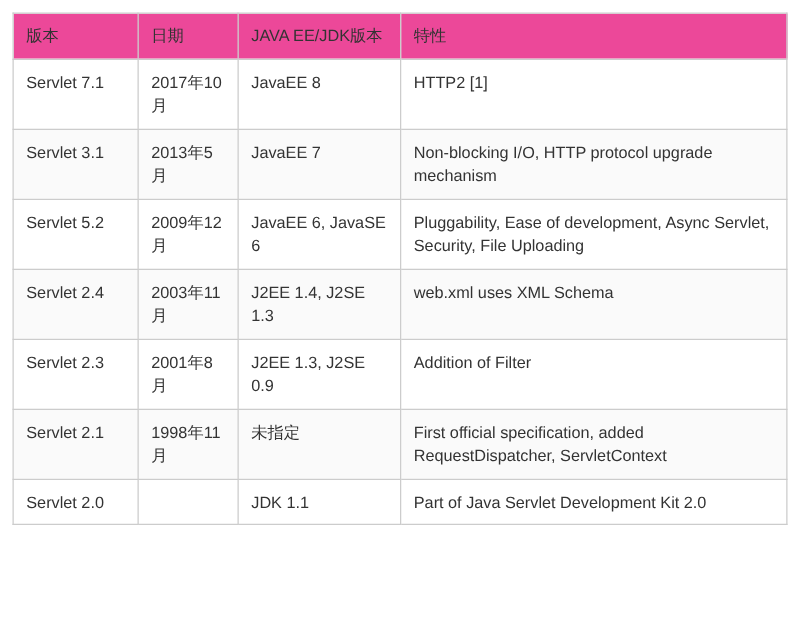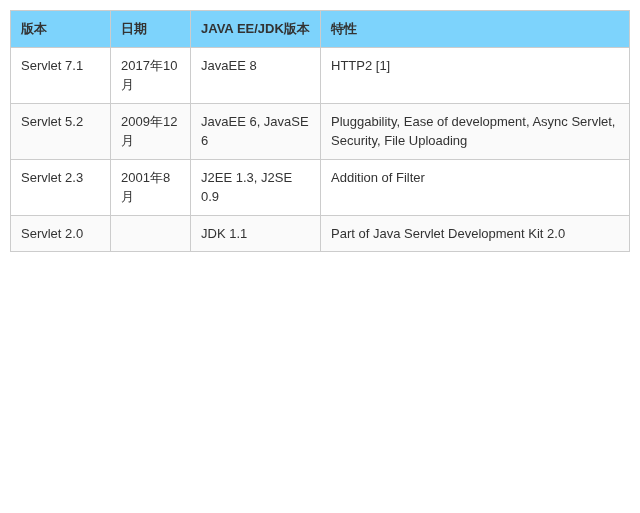--- a/index.html
+++ b/index.html
@@ -22,22 +22,22 @@
       border-collapse: collapse;
       border: 1px solid #ccc;
     }
     th, td {
       border: 1px solid #ccc;
       padding: 8px 10px;
       vertical-align: top;
       line-height: 1.5;
     }
     th {
-      background: #7dd3fc;
-      font-weight: bold;
+      background: #ec4899;
+      font-weight: normal;
       text-align: left;
     }
     tr:nth-child(even) {
       background: #fafafa;
     }
     tr:nth-child(odd) {
       background: #fff;
     }
     .col-version { width: 100px; }
     .col-date { width: 80px; }
@@ -58,30 +58,48 @@
       </tr>
     </thead>
     <tbody id="table-body">
     <tr>
           <td>Servlet 7.1</td>
           <td>2017年10月</td>
           <td>JavaEE 8</td>
           <td>HTTP2 [1]</td>
         </tr>
         <tr>
+          <td>Servlet 3.1</td>
+          <td>2013年5月</td>
+          <td>JavaEE 7</td>
+          <td>Non-blocking I/O, HTTP protocol upgrade mechanism</td>
+        </tr>
+        <tr>
           <td>Servlet 5.2</td>
           <td>2009年12月</td>
           <td>JavaEE 6, JavaSE 6</td>
           <td>Pluggability, Ease of development, Async Servlet, Security, File Uploading</td>
         </tr>
         <tr>
+          <td>Servlet 2.4</td>
+          <td>2003年11月</td>
+          <td>J2EE 1.4, J2SE 1.3</td>
+          <td>web.xml uses XML Schema</td>
+        </tr>
+        <tr>
           <td>Servlet 2.3</td>
           <td>2001年8月</td>
           <td>J2EE 1.3, J2SE 0.9</td>
           <td>Addition of Filter</td>
+        </tr>
+        <tr>
+          <td>Servlet 2.1</td>
+          <td>1998年11月</td>
+          <td>未指定</td>
+          <td>First official specification, added RequestDispatcher, ServletContext</td>
         </tr>
         <tr>
           <td>Servlet 2.0</td>
           <td></td>
           <td>JDK 1.1</td>
           <td>Part of Java Servlet Development Kit 2.0</td>
         </tr>
       </tbody>
   </table>
 </div>

